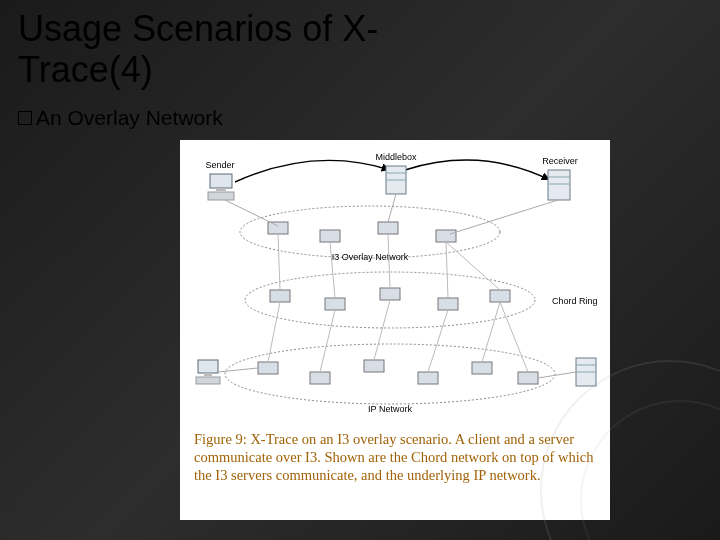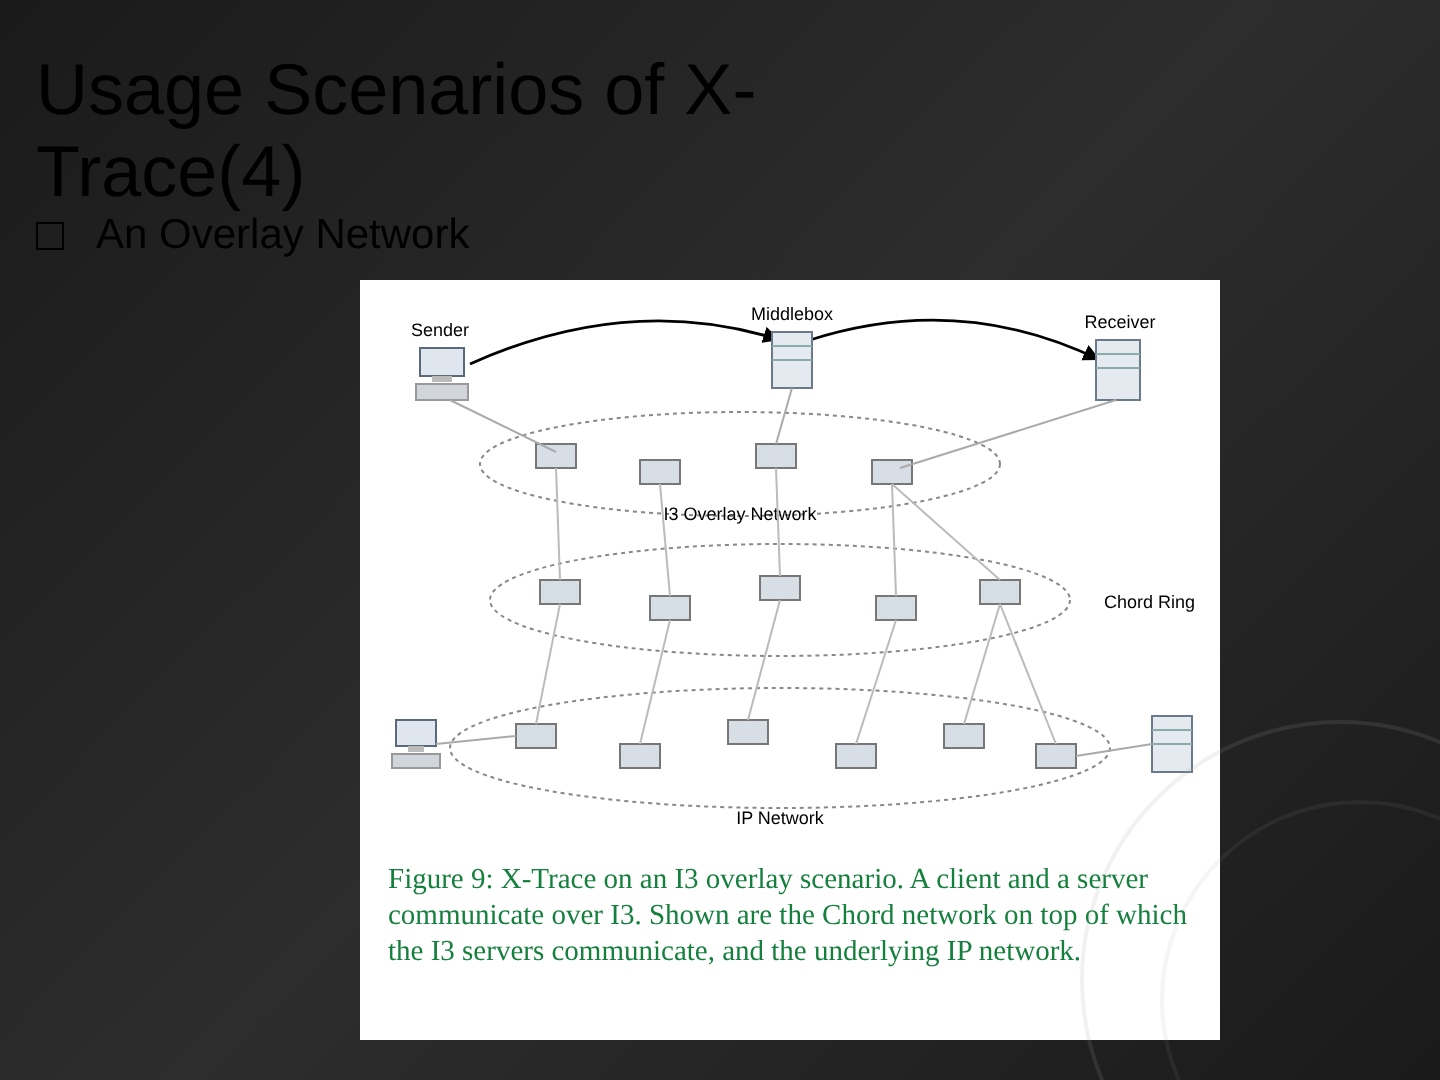--- a/index.html
+++ b/index.html
@@ -7,34 +7,34 @@
     width: 720px;
     height: 540px;
     background: linear-gradient(135deg, #1a1a1a 0%, #2d2d2d 50%, #1a1a1a 100%);
     font-family: Arial, Helvetica, sans-serif;
     color: #fff;
     overflow: hidden;
     position: relative;
   }
   .title {
     position: absolute;
-    top: 24px;
+    top: 8px;
     left: 18px;
     font-size: 36px;
     line-height: 1.15;
     color: #000;
     font-weight: 400;
   }
   .subtitle-row {
     position: absolute;
     top: 106px;
     left: 18px;
     display: flex;
     align-items: center;
-    gap: 16px;
+    gap: 4px;
   }
   .bullet-box {
     width: 14px;
     height: 14px;
     border: 1.6px solid #000;
     display: inline-block;
   }
   .subtitle {
     font-size: 21px;
     color: #000;
@@ -51,21 +51,21 @@
   }
   .diagram {
     width: 100%;
     height: 280px;
   }
   .caption {
     padding: 6px 14px 10px 14px;
     font-family: "Times New Roman", Times, serif;
     font-size: 14.5px;
     line-height: 1.25;
-    color: #15803d;
+    color: #a16207;
   }
   .decor-arc {
     position: absolute;
     right: -80px;
     bottom: -80px;
     width: 260px;
     height: 260px;
     border: 2px solid rgba(160,160,160,0.15);
     border-radius: 50%;
   }

